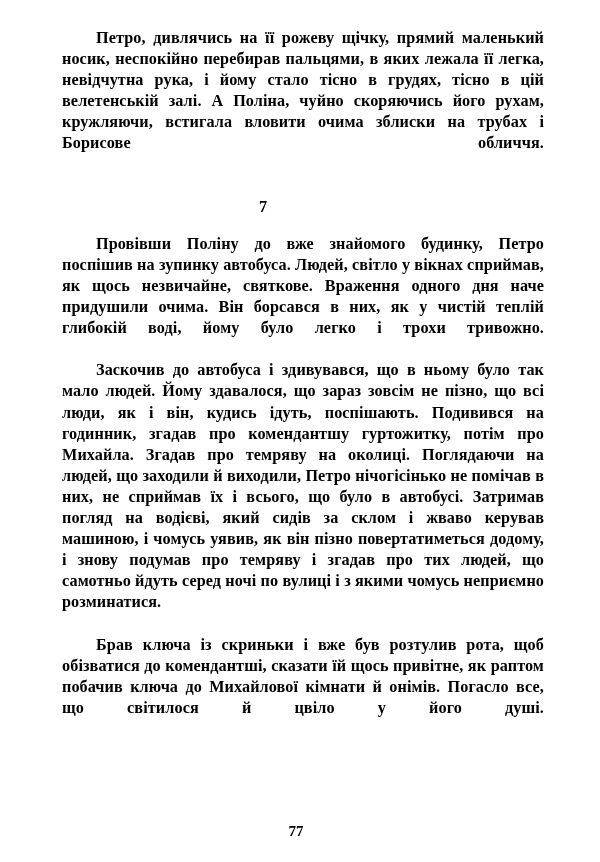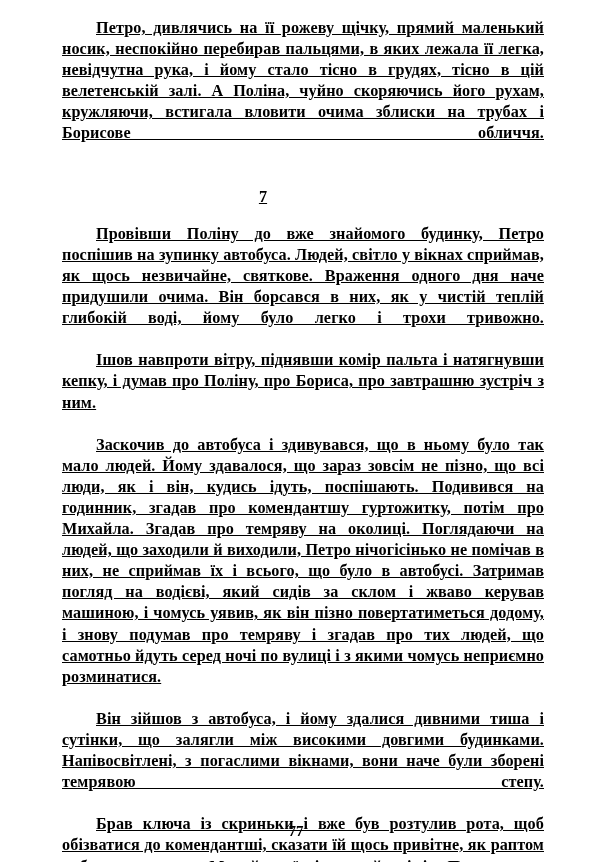--- a/index.html
+++ b/index.html
@@ -15,22 +15,21 @@
     position: relative;
     overflow: hidden;
   }
   .page {
     position: absolute;
     left: 0;
     top: 0;
     width: 600px;
     height: 862px;
     box-sizing: border-box;
-    padding: 18px 56px 0 62px;
-    text-decoration: underline;
+    padding: 28px 56px 0 62px;
   }
   .body-text {
     font-size: 16.2px;
     line-height: 21.1px;
     text-align: justify;
     text-justify: inter-word;
     font-weight: bold;
     letter-spacing: 0.1px;
   }
   .para {
@@ -69,22 +68,20 @@
 
 <div class="page">
 
   <div class="body-text">
 
     <p class="para">Петро, дивлячись на її рожеву щічку, прямий маленький носик, неспокійно перебирав пальцями, в яких лежала її легка, невідчутна рука, і йому стало тісно в грудях, тісно в цій велетенській залі. А Поліна, чуйно скоряючись його рухам, кружляючи, встигала вловити очима зблиски на трубах і Борисове обличчя.</p>
 
     <div class="section-number">7</div>
 
     <p class="para">Провівши Поліну до вже знайомого будинку, Петро поспішив на зупинку автобуса. Людей, світло у вікнах сприймав, як щось незвичайне, святкове. Враження одного дня наче придушили очима. Він борсався в них, як у чистій теплій глибокій воді, йому було легко і трохи тривожно.</p>
-    <p class="para">Ішов навпроти вітру, піднявши комір пальта і натягнувши кепку, і думав про Поліну, про Бориса, про завтрашню зустріч з ним.</p>
     <p class="para">Заскочив до автобуса і здивувався, що в ньому було так мало людей. Йому здавалося, що зараз зовсім не пізно, що всі люди, як і він, кудись ідуть, поспішають. Подивився на годинник, згадав про комендантшу гуртожитку, потім про Михайла. Згадав про темряву на околиці. Поглядаючи на людей, що заходили й виходили, Петро нічогісінько не помічав в них, не сприймав їх і всього, що було в автобусі. Затримав погляд на водієві, який сидів за склом і жваво керував машиною, і чомусь уявив, як він пізно повертатиметься додому, і знову подумав про темряву і згадав про тих людей, що самотньо йдуть серед ночі по вулиці і з якими чомусь неприємно розминатися.</p>
-    <p class="para">Він зійшов з автобуса, і йому здалися дивними тиша і сутінки, що залягли між високими довгими будинками. Напівосвітлені, з погаслими вікнами, вони наче були зборені темрявою степу.</p>
     <p class="para">Брав ключа із скриньки і вже був розтулив рота, щоб обізватися до комендантші, сказати їй щось привітне, як раптом побачив ключа до Михайлової кімнати й онімів. Погасло все, що світилося й цвіло у його душі.</p>
 
   </div>
 
   <div class="page-number">77</div>
 
 </div>
 
 </body></html>

